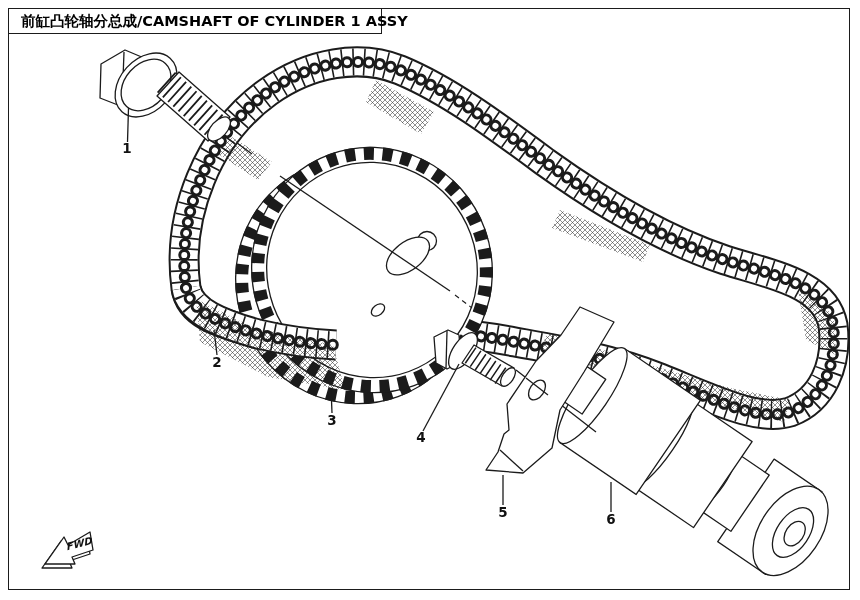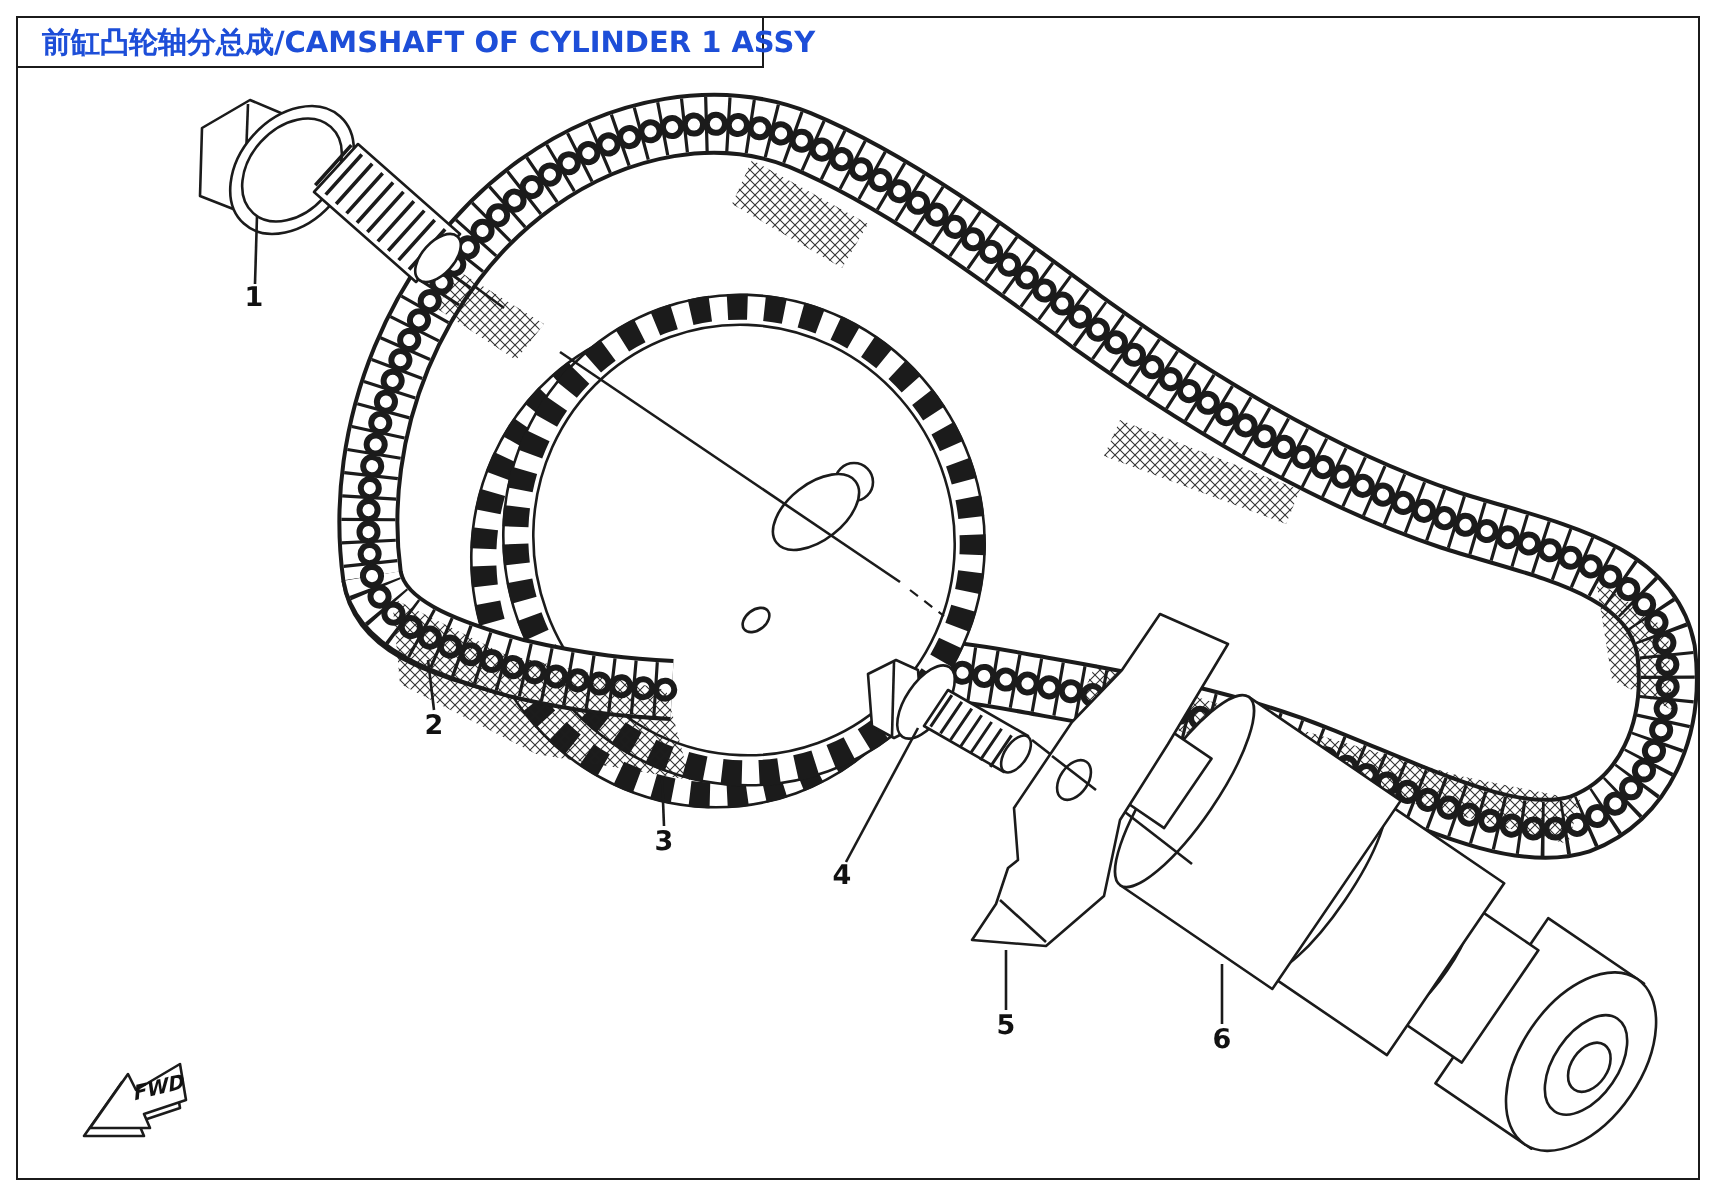--- a/index.html
+++ b/index.html
@@ -2,21 +2,21 @@
 <html><head>
 <meta charset="utf-8">
 <style>
   html,body{margin:0;padding:0;background:#e8e8e8;}
   #stage{position:relative;width:860px;height:600px;background:#ffffff;overflow:hidden;
          font-family:"DejaVu Sans","Liberation Sans",sans-serif;}
   #frame{position:absolute;left:8px;top:8px;width:842px;height:582px;
          border:1.4px solid #1b1b1b;box-sizing:border-box;}
   #titlebox{position:absolute;left:8px;top:8px;width:374px;height:26px;box-sizing:border-box;
             border:1.4px solid #1b1b1b;background:#fff;display:flex;align-items:center;
-            padding-left:12px;font-size:14.5px;font-weight:bold;color:#1d4ed8;
+            padding-left:12px;font-size:14.5px;font-weight:bold;color:#000000;
             white-space:nowrap;letter-spacing:0px;}
   svg{position:absolute;left:0;top:0;}
   .ln{stroke:#1b1b1b;stroke-width:1.3;fill:none;stroke-linejoin:round;}
   .fw{stroke:#1b1b1b;stroke-width:1.3;fill:#ffffff;stroke-linejoin:round;}
   .c1{stroke:#1b1b1b;stroke-width:31;fill:none;}
   .c2{stroke:#ffffff;stroke-width:27;fill:none;}
   .c3{stroke:#1b1b1b;stroke-width:27;fill:none;stroke-dasharray:1.6 9.4;stroke-dashoffset:5.5;}
   .c4{stroke:#1b1b1b;stroke-width:12;fill:none;stroke-dasharray:0.1 10.9;stroke-linecap:round;}
   .c5{stroke:#ffffff;stroke-width:6;fill:none;stroke-dasharray:0.1 10.9;stroke-linecap:round;}
   .teeth{stroke:#1b1b1b;stroke-width:13;fill:none;stroke-dasharray:10 8.6;}

